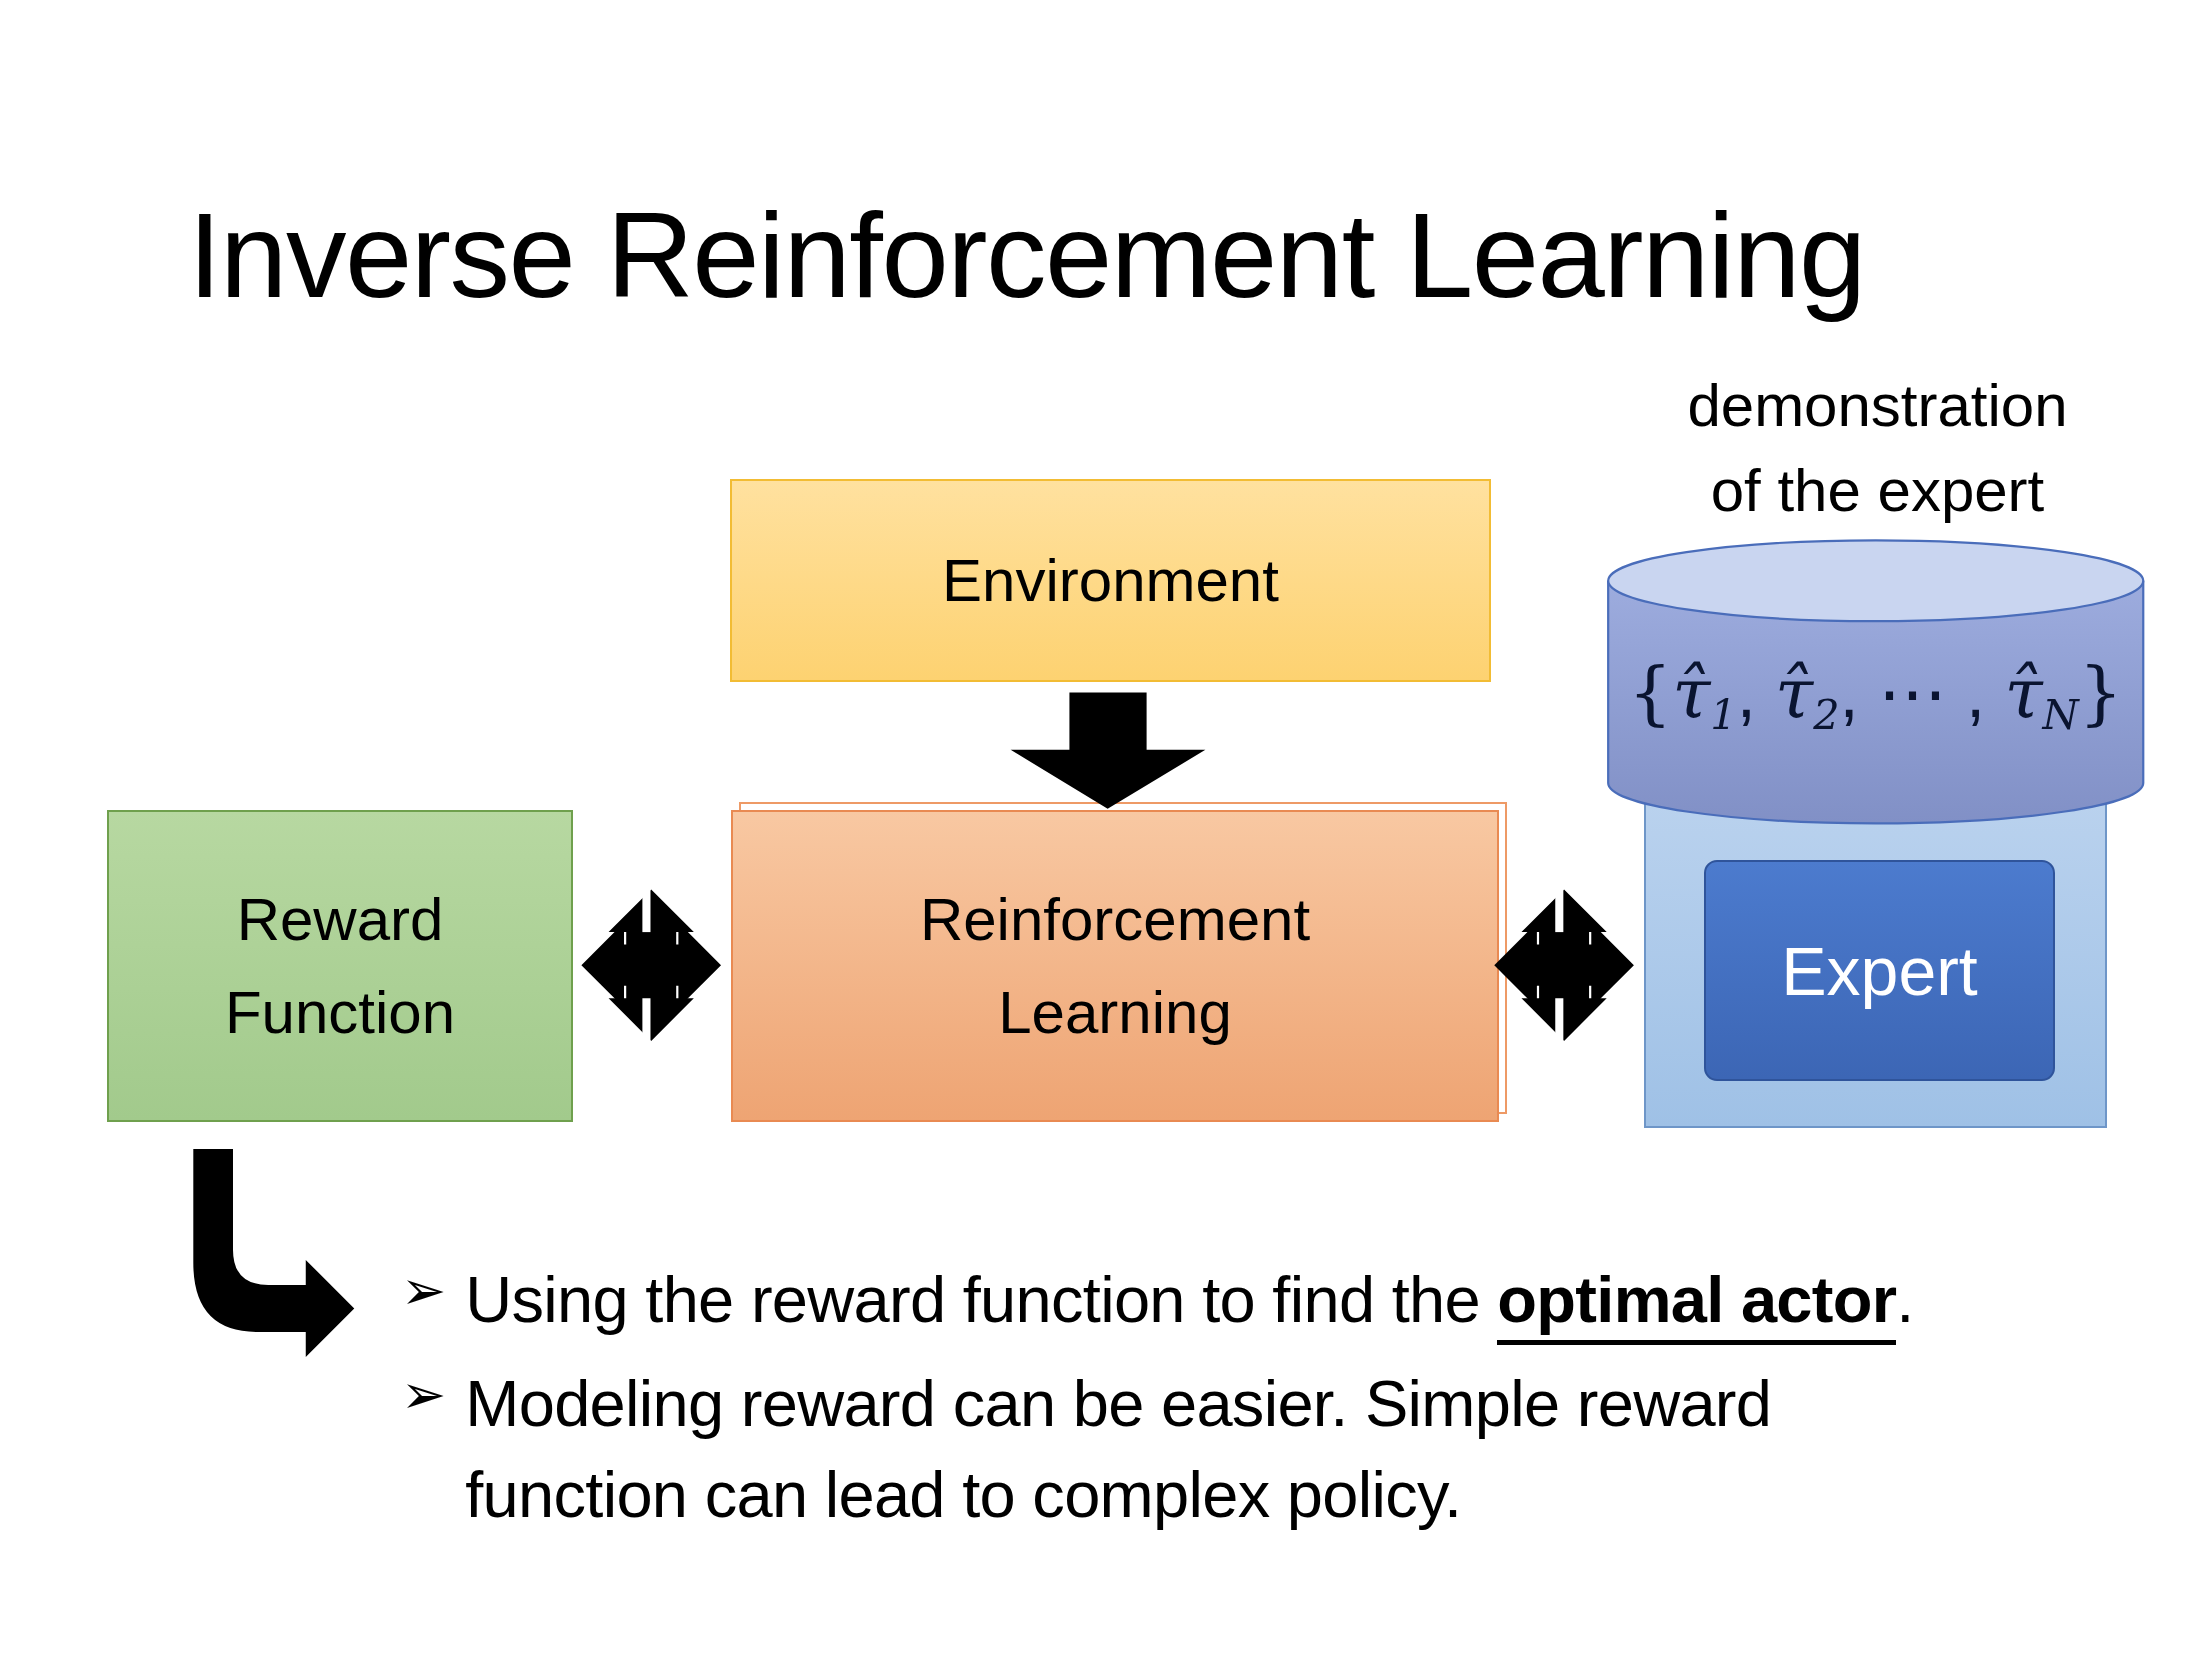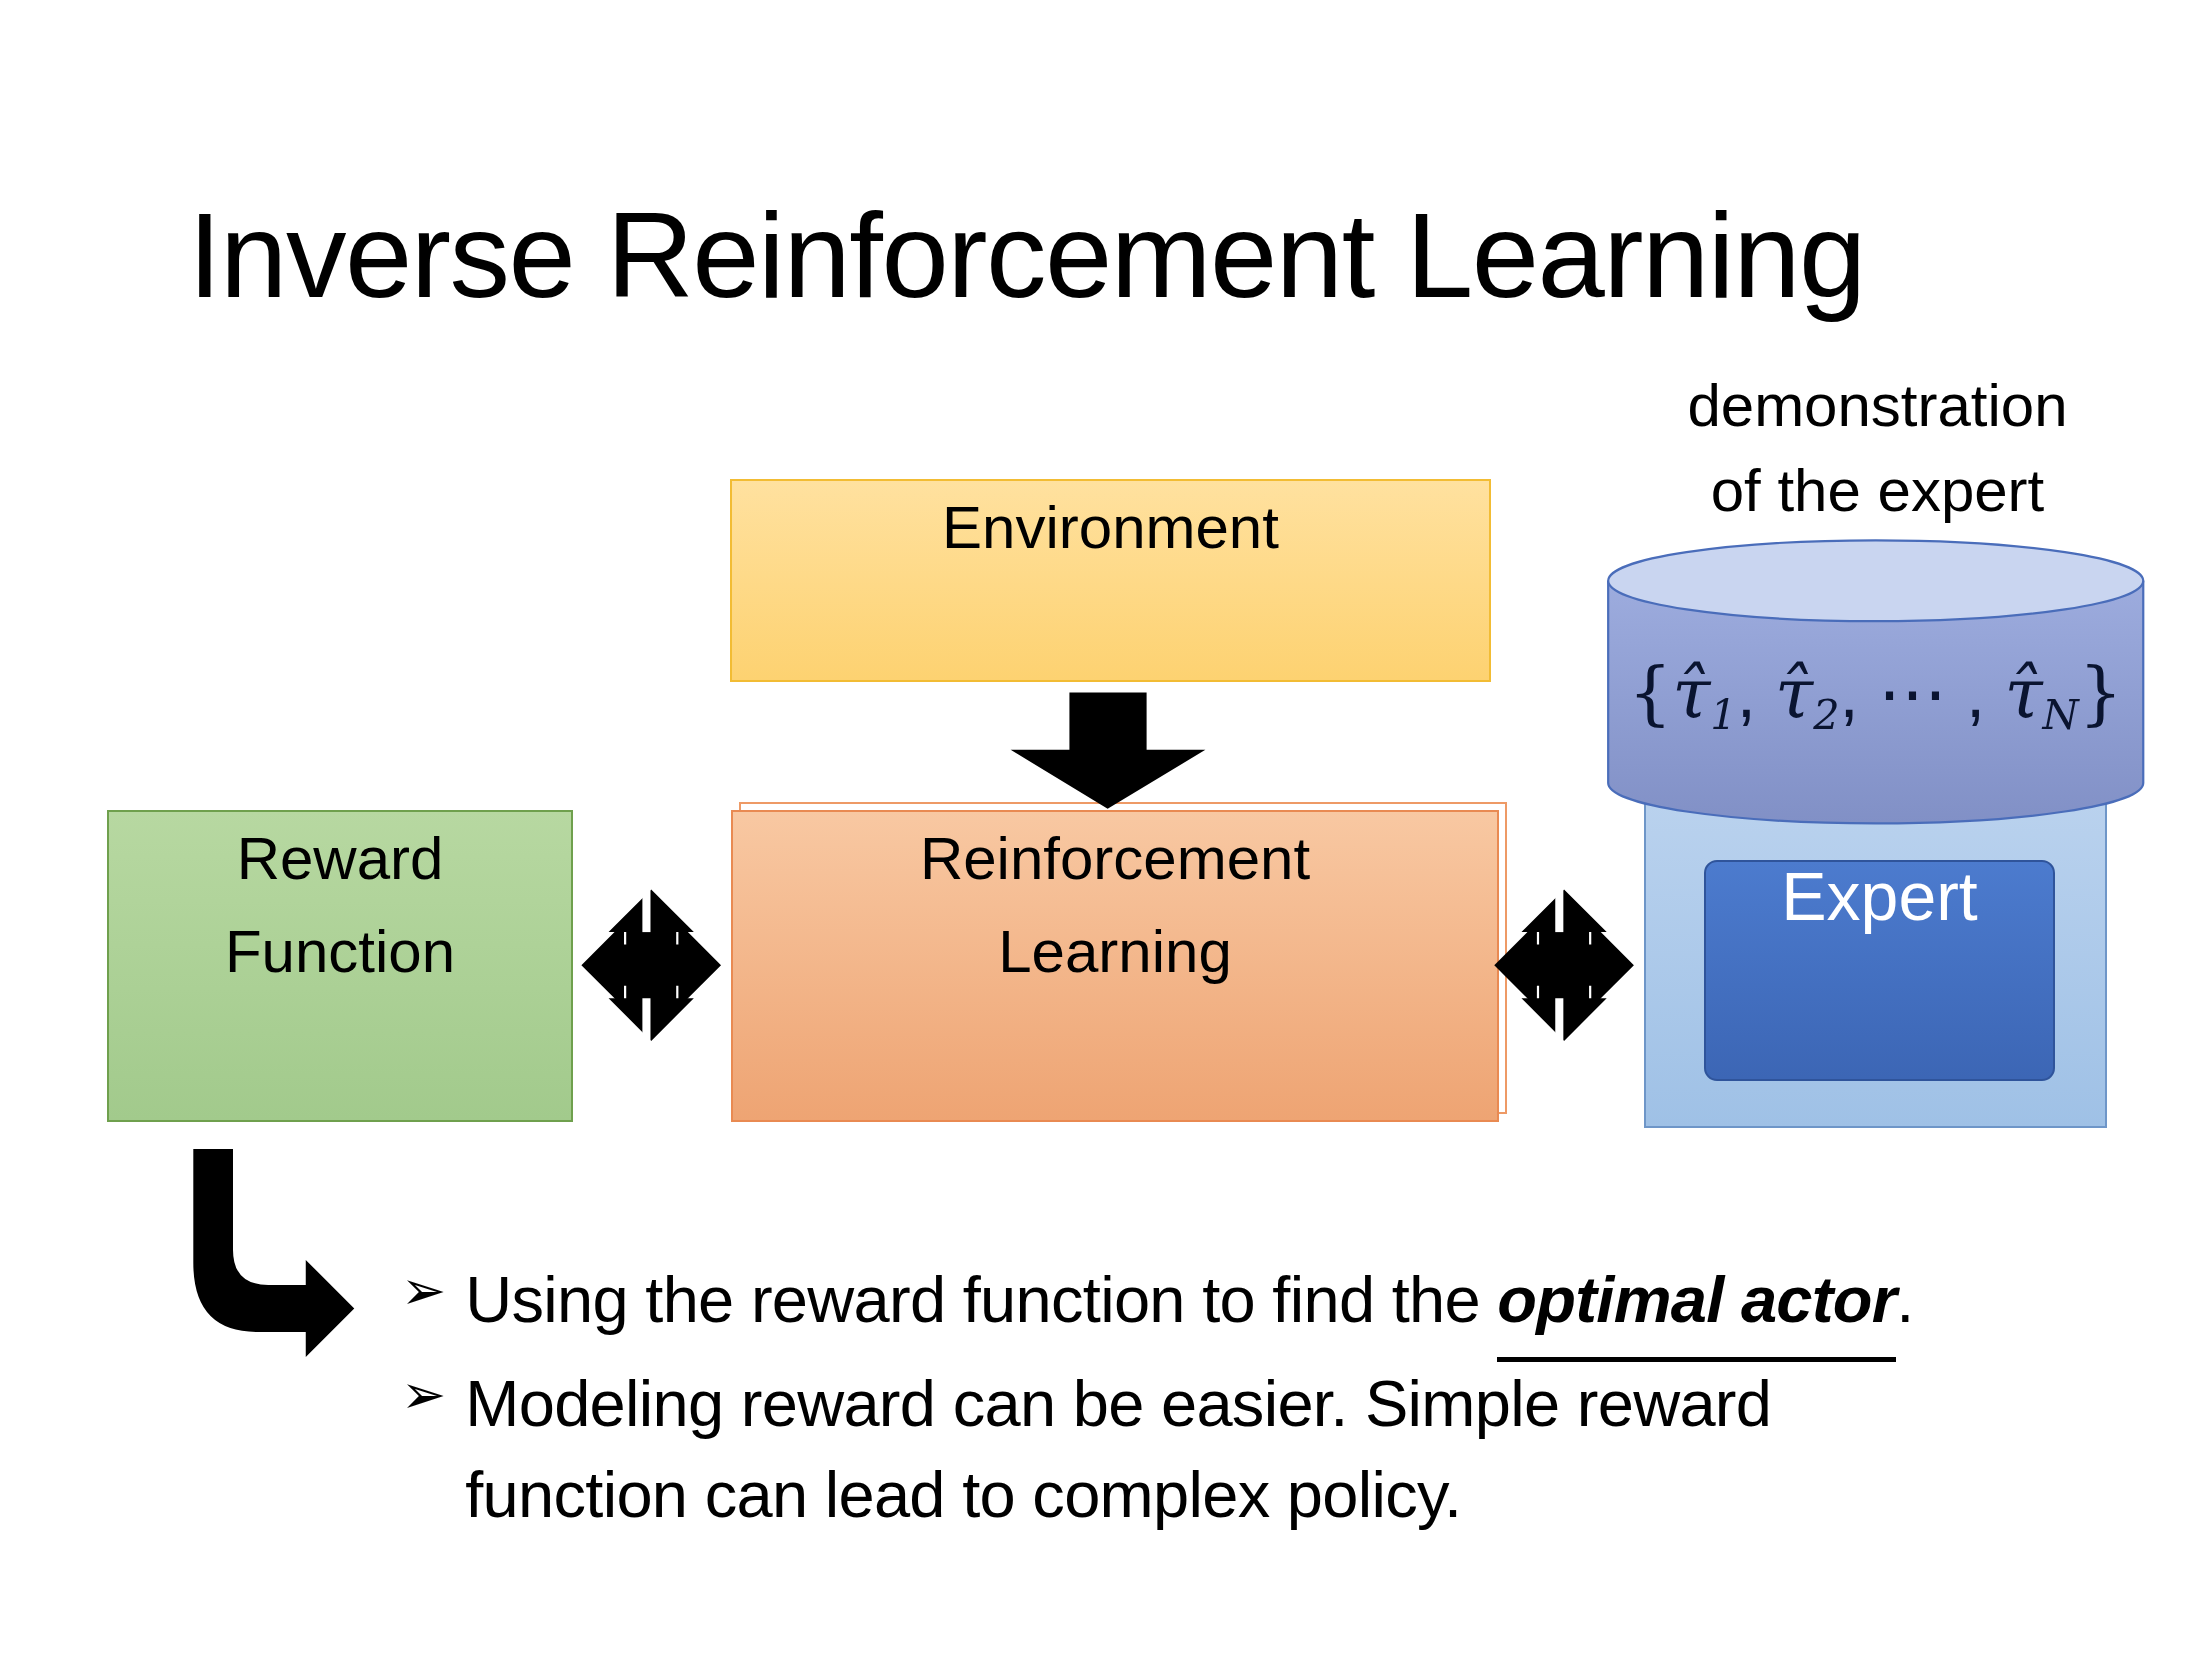--- a/index.html
+++ b/index.html
@@ -12,21 +12,21 @@
   .title{
     left:188px;top:185px;width:1911px;
     font-size:121px;letter-spacing:-1.5px;font-weight:400;color:#000;white-space:nowrap;
   }
   
   .demo-label{
     left:1580px;top:363px;width:595px;text-align:center;
     font-size:60px;line-height:1.42;color:#000;
   }
   
-  .dbox{box-sizing:border-box;display:flex;flex-direction:column;align-items:center;text-align:center;}
+  .dbox{box-sizing:border-box;display:flex;flex-direction:column;align-items:center;justify-content:center;text-align:center;}
   .dbox .lbl{font-size:60px;line-height:1.55;color:#000;}
   .env-box{
     left:730px;top:479px;width:761px;height:203px;
     border:2.9px solid #F2BC34;background:linear-gradient(180deg,#FFE19F 0%,#FDD271 100%);
   }
   .reward-box{
     left:107px;top:810px;width:466px;height:312px;
     border:2.9px solid #6FA04D;background:linear-gradient(180deg,#B7D8A1 0%,#A2CA8C 100%);
   }
   .rl-ghost{
@@ -55,21 +55,21 @@
   }
   .formula .tau{font-family:"DejaVu Serif","Liberation Serif",serif;font-style:italic;}
   .formula .msub{font-family:"DejaVu Serif","Liberation Serif",serif;font-style:italic;font-size:0.6em;vertical-align:-0.28em;}
   .formula .brace{font-family:"DejaVu Serif","Liberation Serif",serif;}
   
   .bullet{left:401px;display:flex;align-items:flex-start;color:#000;}
   .bullet .marker{font-size:54px;line-height:1;margin-top:10.3px;margin-right:19px;font-family:"DejaVu Sans",sans-serif;}
   .bullet .btext{font-size:65px;letter-spacing:-0.7px;line-height:91px;}
   .bullet1{top:1254px;width:1691px;}
   .bullet2{top:1358px;width:1691px;}
-  .emph{font-weight:700;font-style:italic;border-bottom:5.1px solid #000;padding-bottom:21px;}
+  .emph{font-weight:700;border-bottom:5.1px solid #000;padding-bottom:4px;}
 </style>
 </head>
 <body>
 
 <div id="slide">
 
   <div class="abs title">Inverse Reinforcement Learning</div>
 
   <div class="abs demo-label">
     <div>demonstration</div>

